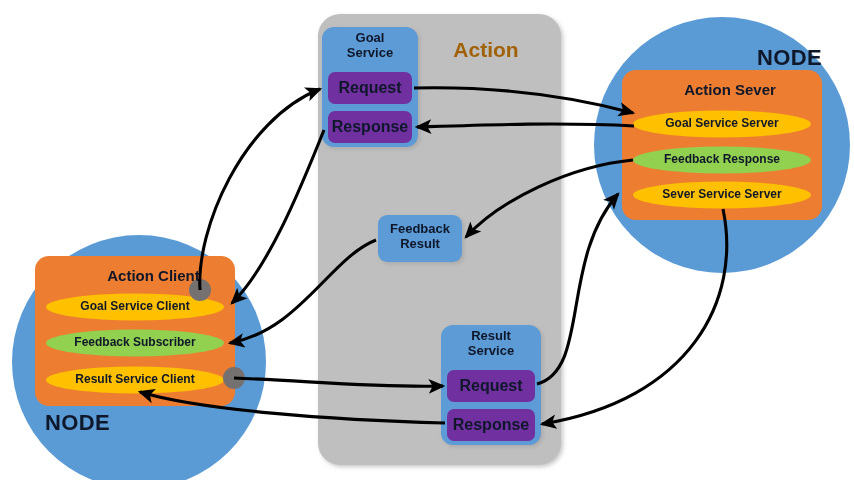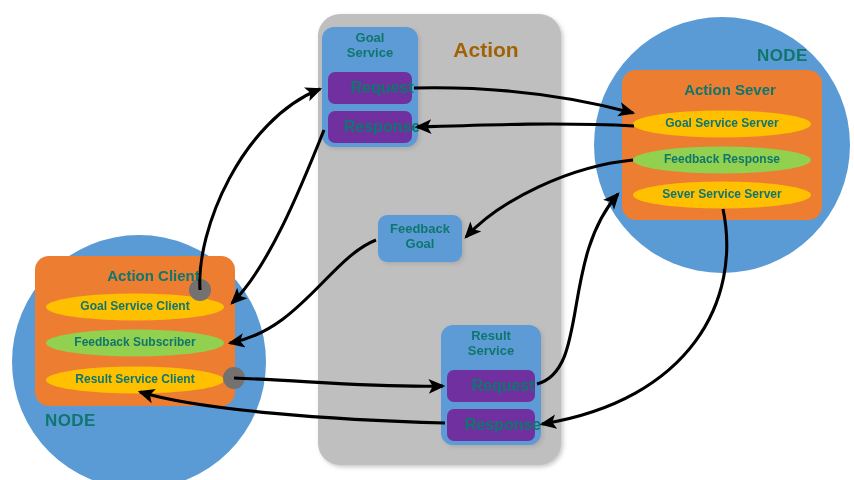--- a/index.html
+++ b/index.html
@@ -1,28 +1,28 @@
 <!DOCTYPE html>
 <html><head>
 <meta charset="utf-8">
 <style>
   html,body{margin:0;padding:0;background:#ffffff;}
   body{width:854px;height:480px;overflow:hidden;font-family:"Liberation Sans",sans-serif;}
   #stage{position:relative;width:854px;height:480px;background:#fff;}
   svg.layer{position:absolute;left:0;top:0;width:854px;height:480px;}
   #shapes{z-index:1;}
   #arrows{z-index:3;pointer-events:none;}
-  .lbl{position:absolute;z-index:2;color:#0f766e;font-weight:bold;text-align:center;
+  .lbl{position:absolute;z-index:2;color:#0f172a;font-weight:bold;text-align:center;
        line-height:1.12;white-space:pre-line;}
-  .node-label{font-size:17px;letter-spacing:.4px;}
+  .node-label{font-size:22px;letter-spacing:.4px;}
   .panel-title{font-size:15px;padding-left:8px;}
   .pill-label{font-size:12px;}
   .action-title{color:#a16207;font-size:21px;font-weight:bold;}
   .svc-title{font-size:13px;}
-  .rr-label{font-size:16px;margin-left:12px;}
+  .rr-label{font-size:16px;}
   .topic-label{font-size:13px;}
 </style>
 </head>
 <body>
 
 <div id="stage">
 
   <svg class="layer" id="shapes" viewBox="0 0 854 480">
     <defs>
       <filter id="sh" x="-25%" y="-25%" width="160%" height="160%">
@@ -63,21 +63,21 @@
   </svg>
 
   <div class="lbl action-title" style="left:436px;top:38px;width:100px;">Action</div>
 
   <div class="lbl svc-title" style="left:322px;top:31px;width:96px;">Goal
 Service</div>
   <div class="lbl rr-label" style="left:328px;top:79px;width:84px;">Request</div>
   <div class="lbl rr-label" style="left:328px;top:118px;width:84px;">Response</div>
 
   <div class="lbl topic-label" style="left:378px;top:222px;width:84px;">Feedback
-Goal</div>
+Result</div>
 
   <div class="lbl svc-title" style="left:441px;top:329px;width:100px;">Result
 Service</div>
   <div class="lbl rr-label" style="left:447px;top:377px;width:88px;">Request</div>
   <div class="lbl rr-label" style="left:447px;top:416px;width:88px;">Response</div>
 
   <div class="lbl node-label" style="left:45px;top:411px;width:70px;text-align:left;">NODE</div>
   <div class="lbl panel-title" style="left:35px;top:268px;width:221px;">Action Client</div>
   <div class="lbl pill-label" style="left:46px;top:300px;width:178px;text-align:center;">Goal Service Client</div>
   <div class="lbl pill-label" style="left:46px;top:336px;width:178px;">Feedback Subscriber</div>

